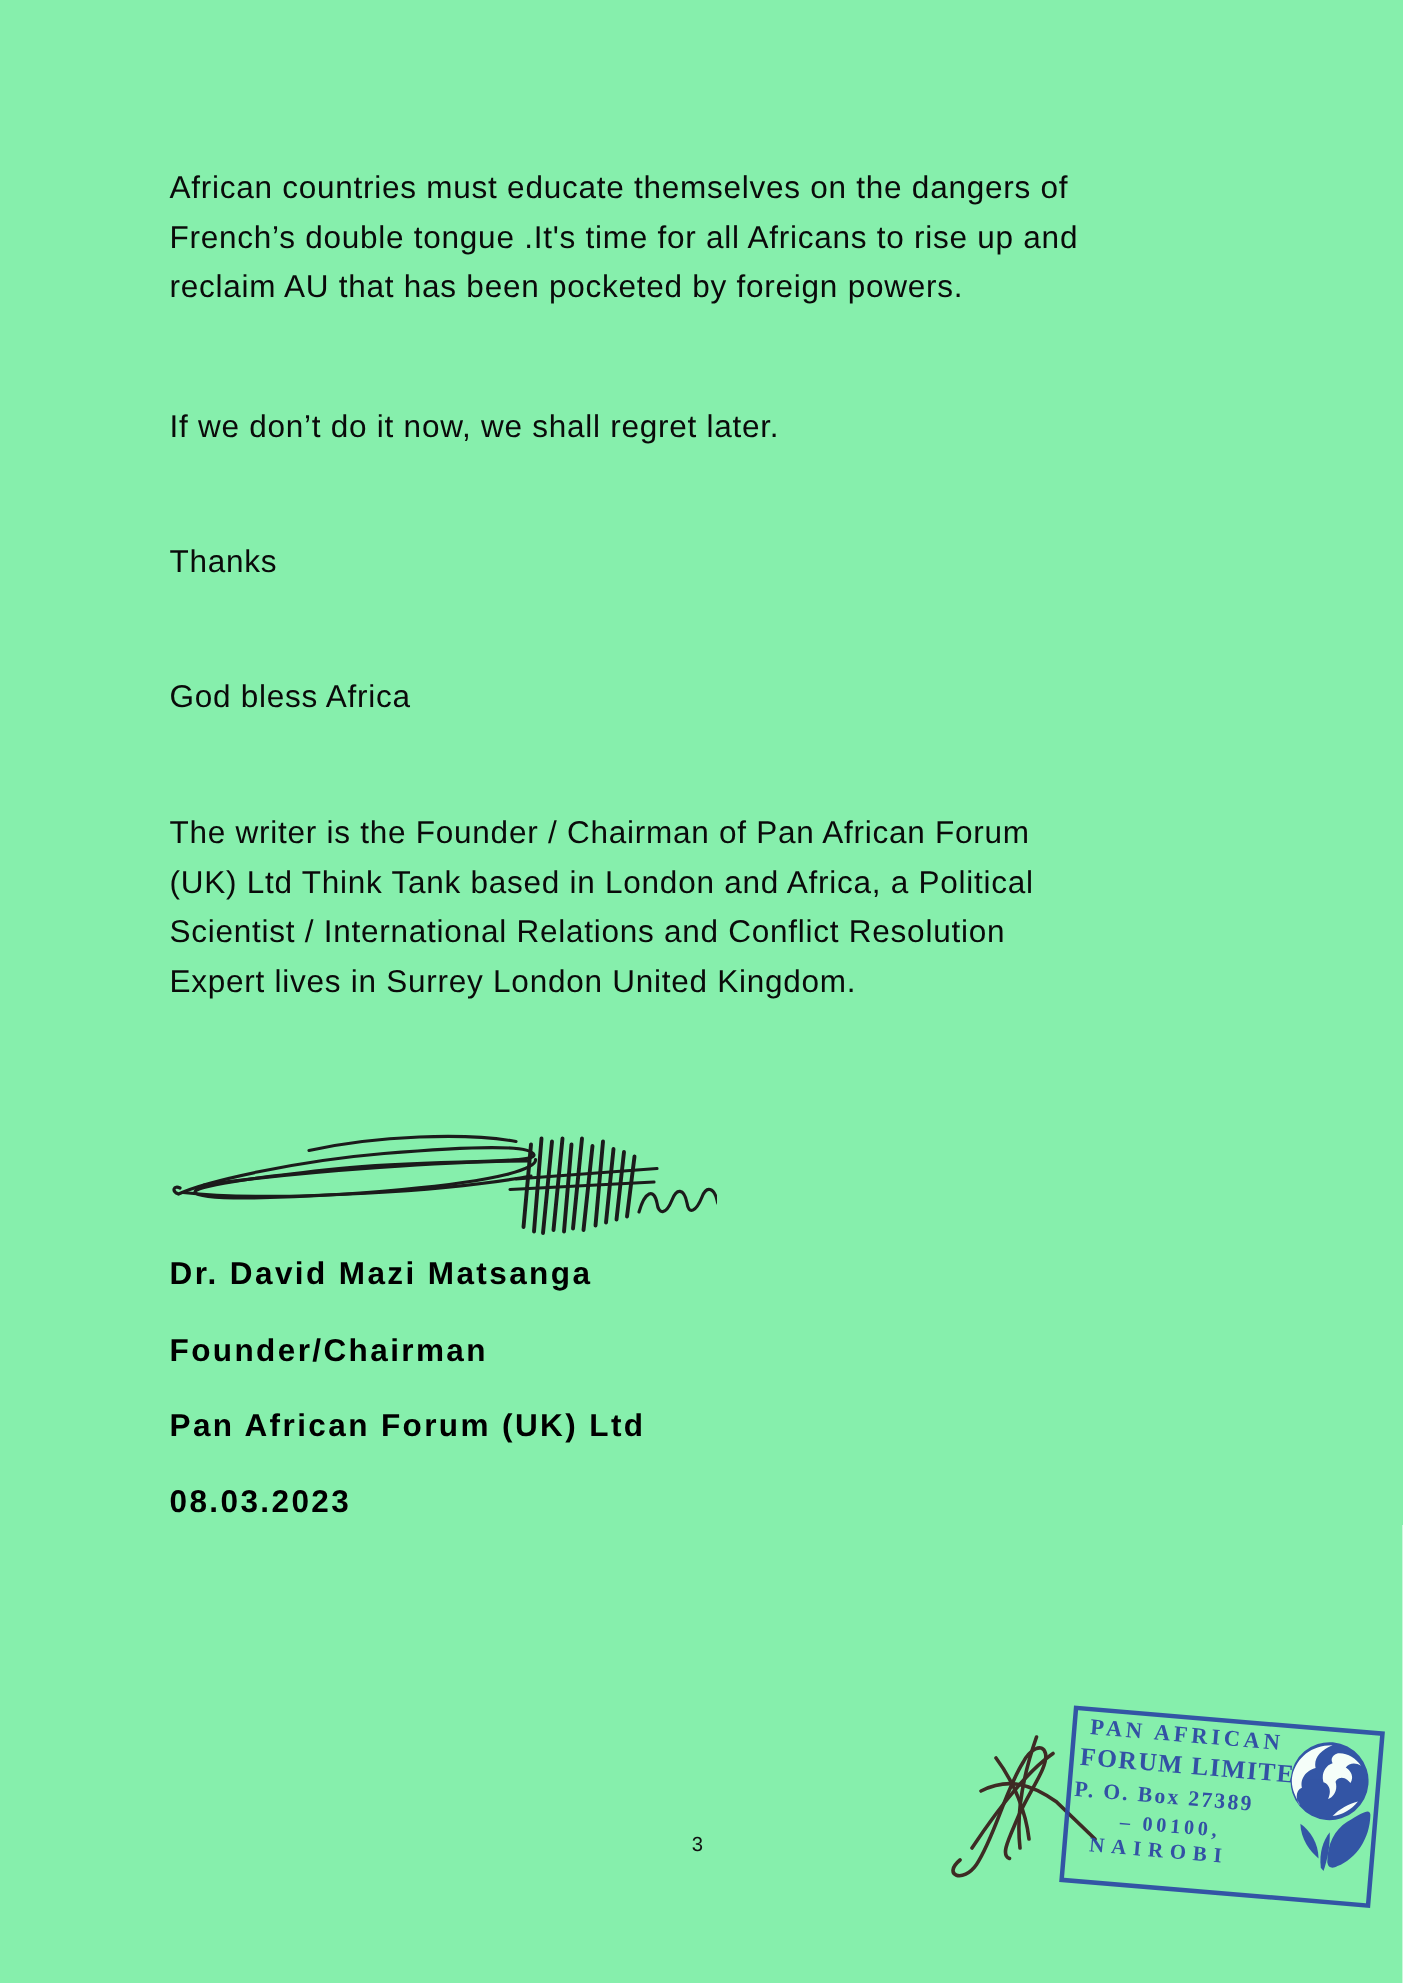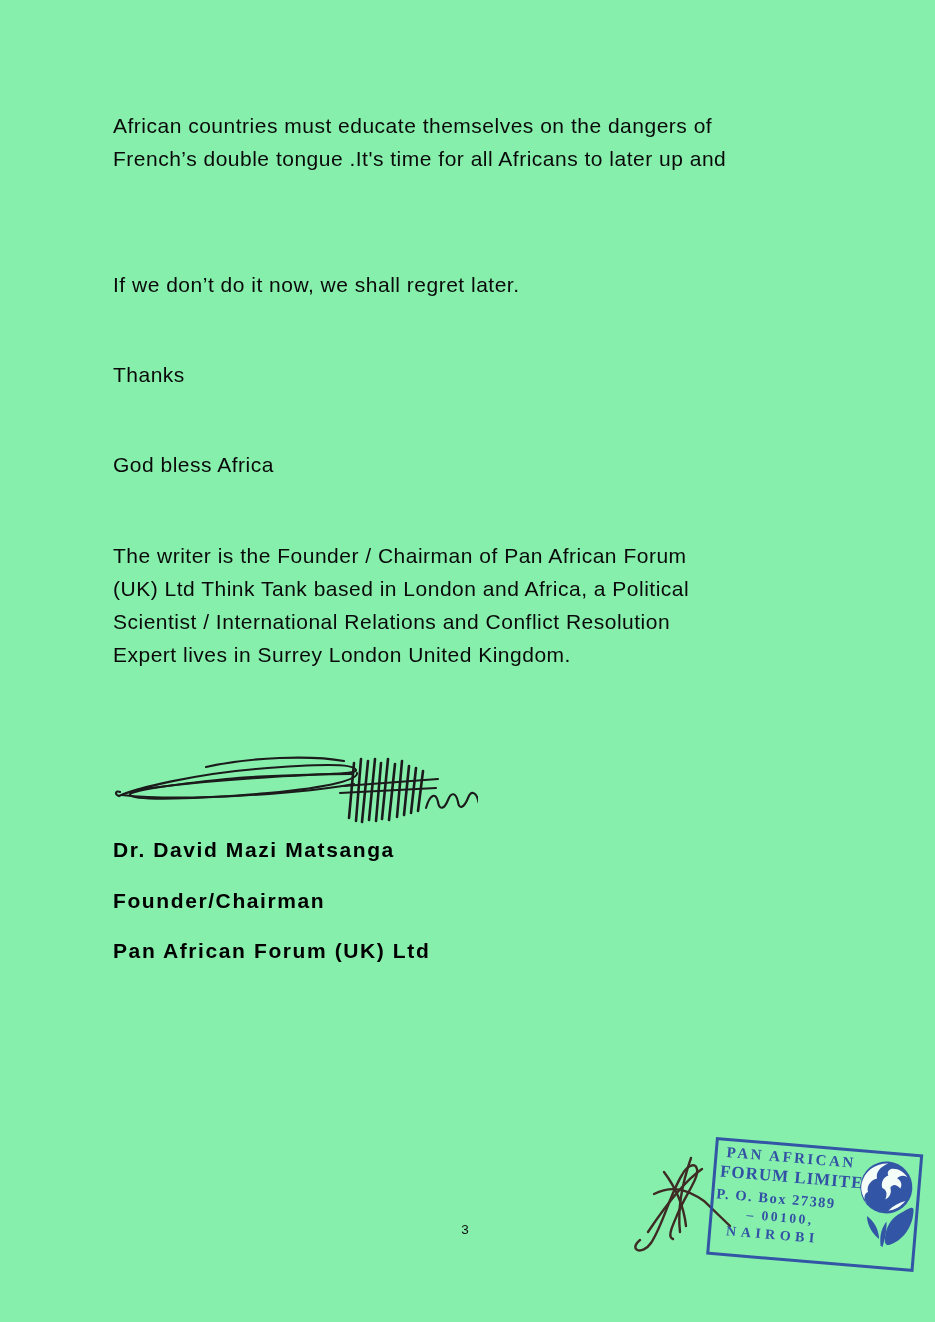--- a/index.html
+++ b/index.html
@@ -34,21 +34,22 @@
   .s5{top:82px;left:15px;font-size:14px;letter-spacing:4.5px;font-weight:600;}
   .globe{position:absolute;right:1px;top:5px;width:60px;height:104px;}
 </style>
 </head>
 <body>
 
 <div class="doc">
 
   <div class="para p1">
     <div>African countries must educate themselves on the dangers of</div>
-    <div>French’s double tongue .It's time for all Africans to later up and</div>
+    <div>French’s double tongue .It's time for all Africans to rise up and</div>
+    <div>reclaim AU that has been pocketed by foreign powers.</div>
   </div>
 
   <div class="para p2">
     <div>If we don’t do it now, we shall regret later.</div>
   </div>
 
   <div class="para p3">
     <div>Thanks</div>
   </div>
 
@@ -74,20 +75,21 @@
     <path d="M388,70 C390,50 394,44 398,52 C401,58 400,70 402,77" transform="translate(-2,0)"></path>
     <path d="M406,72 C407,52 411,45 415,53 C418,60 416,72 419,78 C422,82 428,78 432,72" transform="translate(-2,0)"></path>
     <path d="M378,60 L438,53" transform="translate(-2,0)"></path>
     <path d="M448,77 a5,4.5 0 1,1 -0.15,0.3" transform="translate(-2,0)"></path>
   </svg>
 
   <div class="sig-block">
     <div>Dr. David Mazi Matsanga</div>
     <div>Founder/Chairman</div>
     <div>Pan African Forum (UK) Ltd</div>
+    <div>08.03.2023</div>
   </div>
 
   <div class="page-num">3</div>
 
   <svg class="pen-scribble" viewBox="0 0 140 125" fill="none" stroke="#3e2b24" stroke-width="2.4" stroke-linecap="round">
     <path d="M20,98 C8,108 22,114 31,101 C43,83 50,52 62,33 C66,25 75,19 77,27 C79,36 66,52 58,71 C52,85 47,95 53,97"></path>
     <path d="M28,90 C44,66 63,40 82,27"></path>
     <path d="M71,16 C64,36 57,64 60,90"></path>
     <path d="M34,52 C52,43 67,47 84,59 L110,84"></path>
     <path d="M44,30 C56,46 64,66 66,84"></path>

